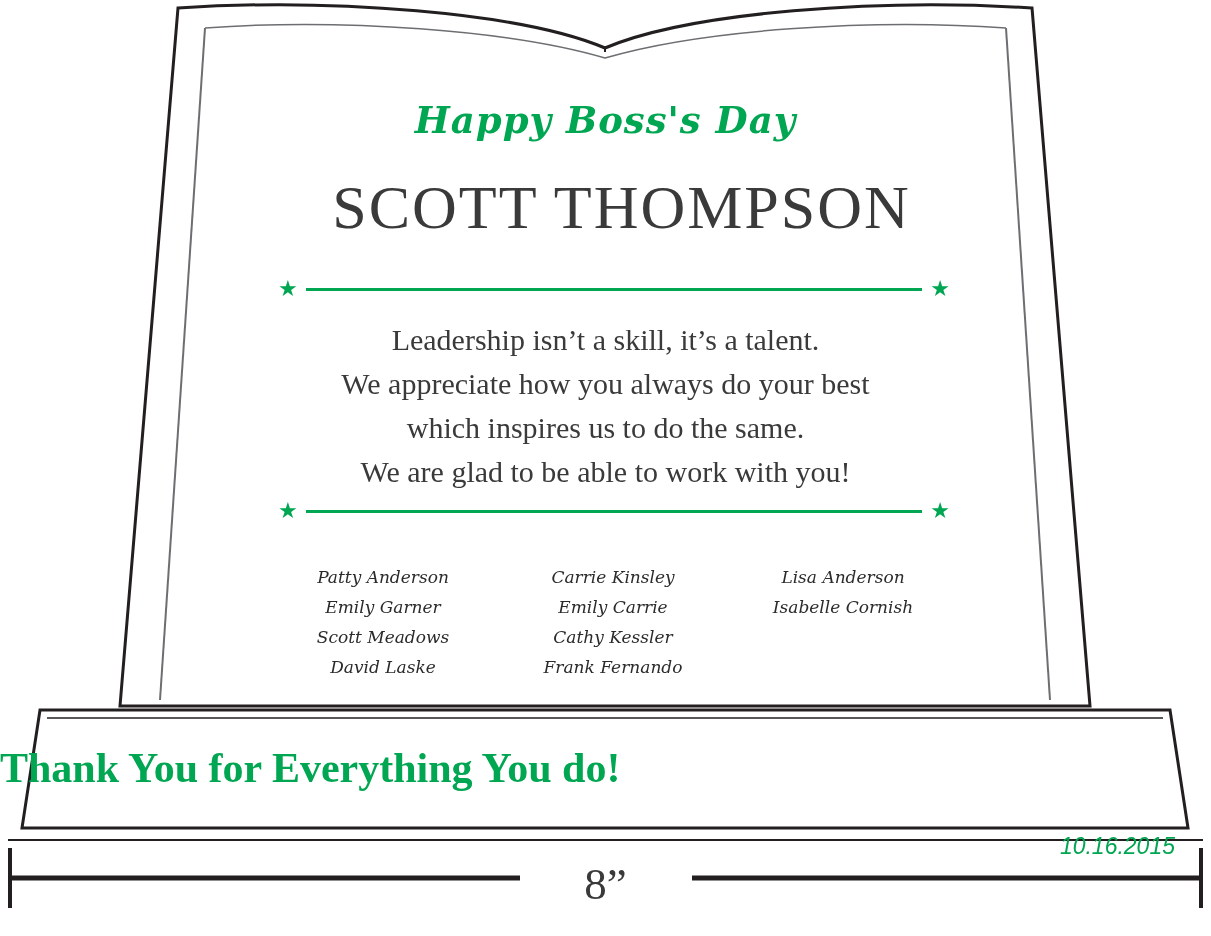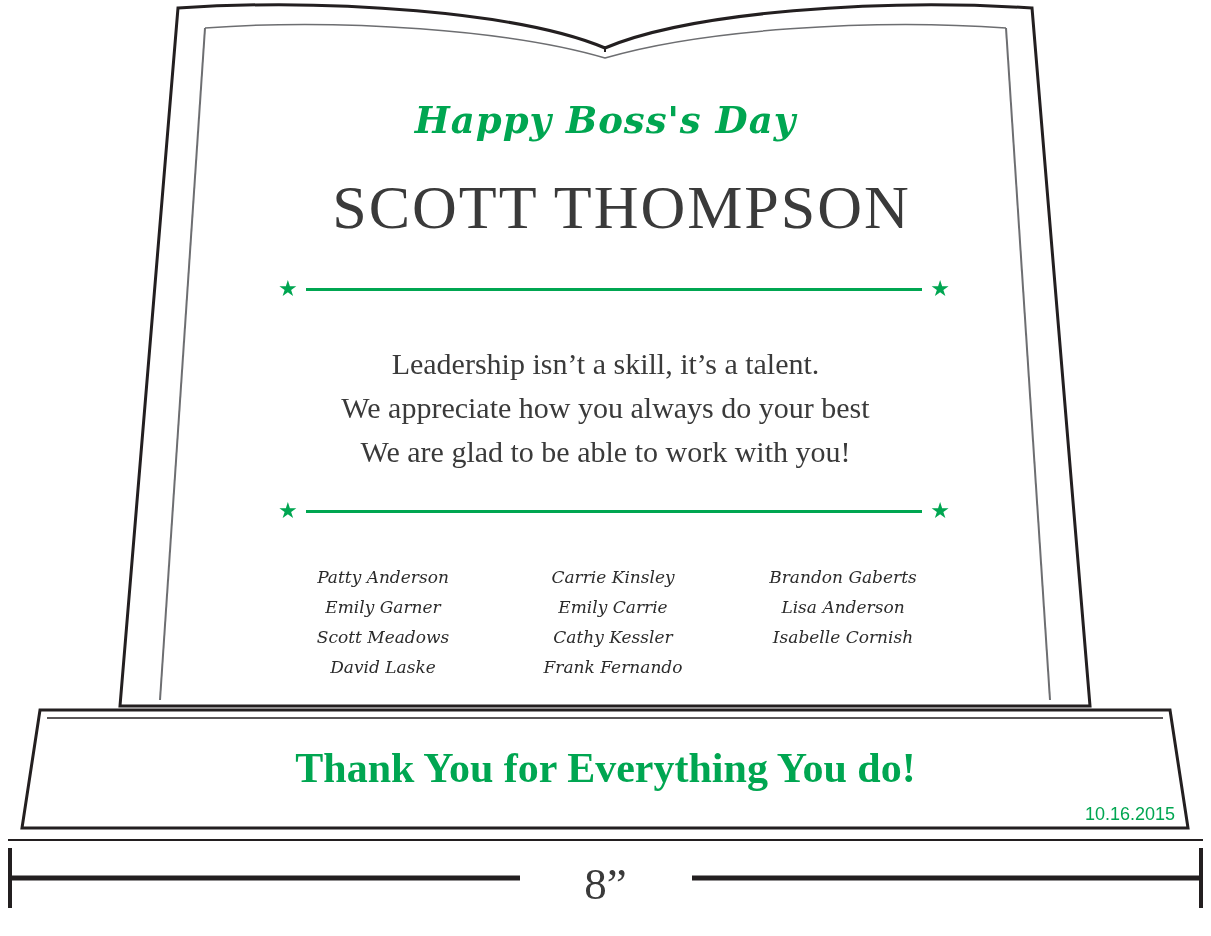--- a/index.html
+++ b/index.html
@@ -90,21 +90,20 @@
   .message {
     position: absolute;
     left: 0;
     top: 318px;
     width: 1211px;
     text-align: center;
     font-family: "Liberation Serif", serif;
     font-size: 30px;
     line-height: 44px;
     color: #3a3a3a;
-    margin-top: 24px;
   }
 
   .signatures {
     position: absolute;
     left: 268px;
     top: 562px;
     width: 690px;
     display: flex;
     justify-content: space-between;
   }
@@ -117,33 +116,34 @@
     line-height: 30px;
     color: #2b2b2b;
   }
   .sig-name { white-space: nowrap; }
 
   .thankyou {
     position: absolute;
     left: 0;
     top: 744px;
     width: 1211px;
-    text-align: center;
+    text-align: left;
     font-family: "Liberation Serif", serif;
     font-weight: bold;
     font-size: 42px;
     color: #00a651;
   }
   .datestamp {
     position: absolute;
     right: 36px;
-    top: 804px;
+    top: 833px;
     font-family: "Liberation Sans", sans-serif;
-    font-size: 18px;
-    color: #00a651;
+    font-size: 23px;
+    color: #00a651;
+    font-style: italic;
   }
 
   .width-label {
     position: absolute;
     left: 0;
     top: 858px;
     width: 1211px;
     text-align: center;
     font-family: "Liberation Serif", serif;
     font-size: 45px;
@@ -184,20 +184,21 @@
 
     <div class="divider" id="divider-top">
       <span class="star left">★</span>
       <span class="line"></span>
       <span class="star right">★</span>
     </div>
 
     <div class="message">
       <div>Leadership isn’t a skill, it’s a talent.</div>
       <div>We appreciate how you always do your best</div>
+      <div>which inspires us to do the same.</div>
       <div>We are glad to be able to work with you!</div>
     </div>
 
     <div class="divider" id="divider-bottom">
       <span class="star left">★</span>
       <span class="line"></span>
       <span class="star right">★</span>
     </div>
 
     <div class="signatures">
@@ -207,21 +208,20 @@
         <div class="sig-name">Scott Meadows</div>
         <div class="sig-name">David Laske</div>
       </div>
       <div class="sig-col">
         <div class="sig-name">Carrie Kinsley</div>
         <div class="sig-name">Emily Carrie</div>
         <div class="sig-name">Cathy Kessler</div>
         <div class="sig-name">Frank Fernando</div>
       </div>
       <div class="sig-col">
-        <div class="sig-name">Brandon Gaberts</div>
         <div class="sig-name">Lisa Anderson</div>
         <div class="sig-name">Isabelle Cornish</div>
       </div>
     </div>
 
     <div class="thankyou">Thank You for Everything You do!</div>
     <div class="datestamp">10.16.2015</div>
 
     <div class="width-label">8”</div>
 

